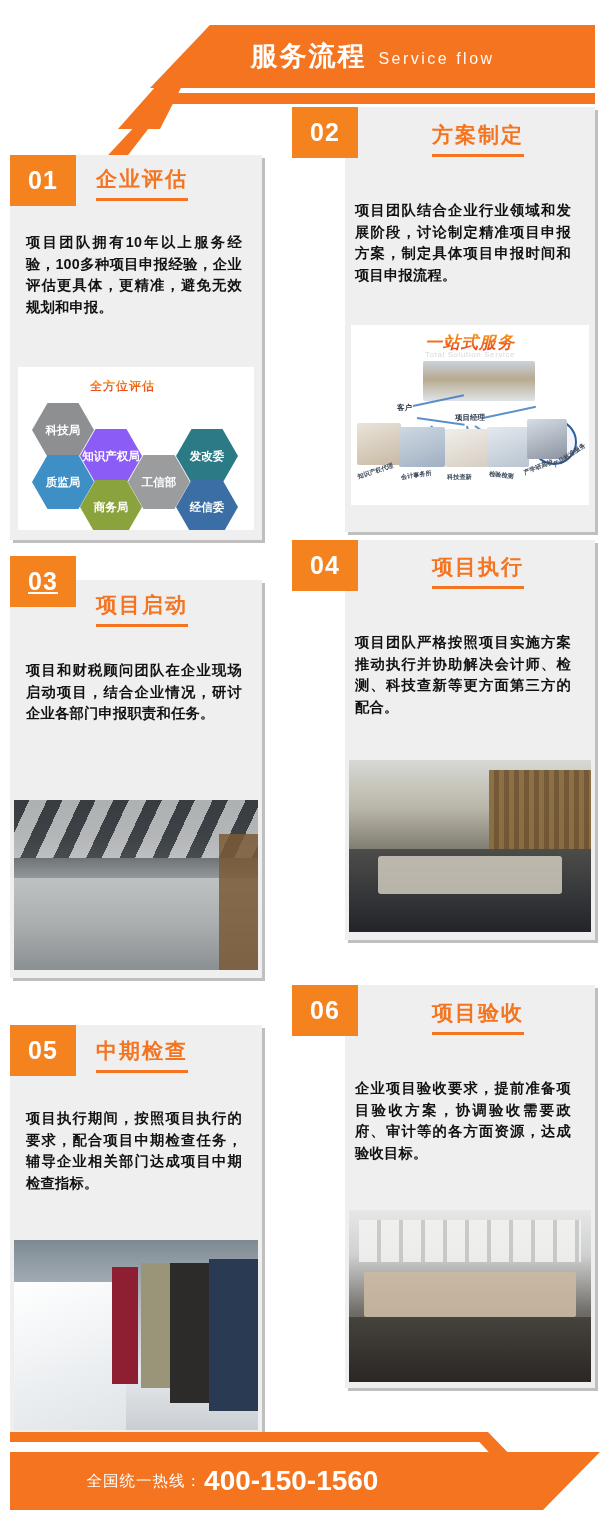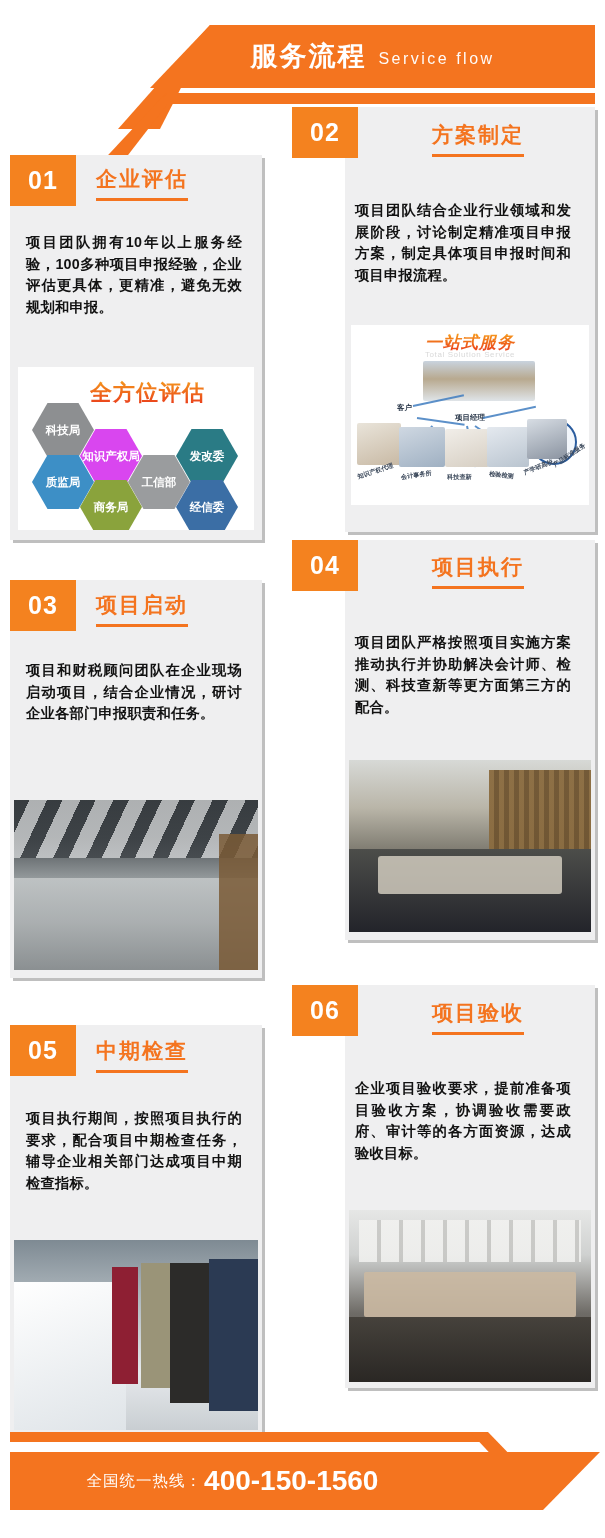--- a/index.html
+++ b/index.html
@@ -64,21 +64,21 @@
 
   
   .hexwrap{position:absolute;background:#ffffff;overflow:hidden;}
   .hex{
     position:absolute;width:62px;height:54px;
     clip-path:polygon(25% 0,75% 0,100% 50%,75% 100%,25% 100%,0 50%);
     display:flex;align-items:center;justify-content:center;
     color:#fff;font-size:11.5px;font-weight:bold;line-height:1.12;
   }
   .hex-title{
-    position:absolute;font-size:22px;font-weight:bold;letter-spacing:1px;
+    position:absolute;font-size:12px;font-weight:bold;letter-spacing:1px;
     background:linear-gradient(#f6a11c,#e8301c);
     -webkit-background-clip:text;background-clip:text;color:transparent;
     text-shadow:0 0 0 rgba(0,0,0,0);
   }
   
   .oswrap{position:absolute;background:#ffffff;overflow:hidden;}
   .os-title{
     position:absolute;width:100%;text-align:center;top:6px;
     font-size:17px;font-weight:bold;font-style:italic;letter-spacing:1px;
     background:linear-gradient(#f8a81c,#e8301c);
@@ -147,21 +147,21 @@
     <span>企业评估</span>
     <span class="rule"></span>
   </div>
   <div class="card-body" style="left:26px;top:232px;width:216px;">项目团队拥有10年以上服务经验，100多种项目申报经验，企业评估更具体，更精准，避免无效规划和申报。</div>
 
   <div class="hexwrap" style="left:18px;top:367px;width:236px;height:163px;">
     <div class="hex-title" style="left:72px;top:11px;">全方位评估</div>
     <div class="hex" style="left:14px;top:36px;background:#8d8f91;">
       <span>科技局</span>
     </div>
-    <div class="hex" style="left:62px;top:62px;background:#d946ef;">
+    <div class="hex" style="left:62px;top:62px;background:#8b5cf6;">
       <span>知识产权局</span>
     </div>
     <div class="hex" style="left:158px;top:62px;background:#2a7b85;">
       <span>发改委</span>
     </div>
     <div class="hex" style="left:14px;top:88px;background:#3d8fc6;">
       <span>质监局</span>
     </div>
     <div class="hex" style="left:110px;top:88px;background:#9a9c9e;">
       <span>工信部</span>
@@ -214,21 +214,21 @@
 
     <div class="os-lab" style="left:6px;top:142px;transform:rotate(-18deg);">知识产权代理</div>
     <div class="os-lab" style="left:50px;top:146px;transform:rotate(-8deg);">会计事务所</div>
     <div class="os-lab" style="left:96px;top:148px;">科技查新</div>
     <div class="os-lab" style="left:138px;top:146px;transform:rotate(6deg);">检验检测</div>
     <div class="os-lab" style="left:172px;top:138px;transform:rotate(-22deg);">产学研高校</div>
     <div class="os-lab" style="left:200px;top:126px;transform:rotate(-34deg);">产品标准服务</div>
   </div>
 
   <div class="card" style="left:10px;top:580px;width:252px;height:398px;"></div>
-  <div class="badge" style="left:10px;top:580px;">
+  <div class="badge" style="left:10px;top:556px;text-decoration:underline;">
     <span>03</span>
   </div>
   <div class="card-title" style="left:96px;top:594px;">
     <span>项目启动</span>
     <span class="rule"></span>
   </div>
   <div class="card-body" style="left:26px;top:660px;width:216px;">项目和财税顾问团队在企业现场启动项目，结合企业情况，研讨企业各部门申报职责和任务。</div>
 
   <div class="photo" style="left:14px;top:800px;width:244px;height:170px;
               background:linear-gradient(180deg,#2f3336 0%,#474c50 22%,#9aa0a2 48%,#b9bdbe 72%,#6d7174 100%);">

